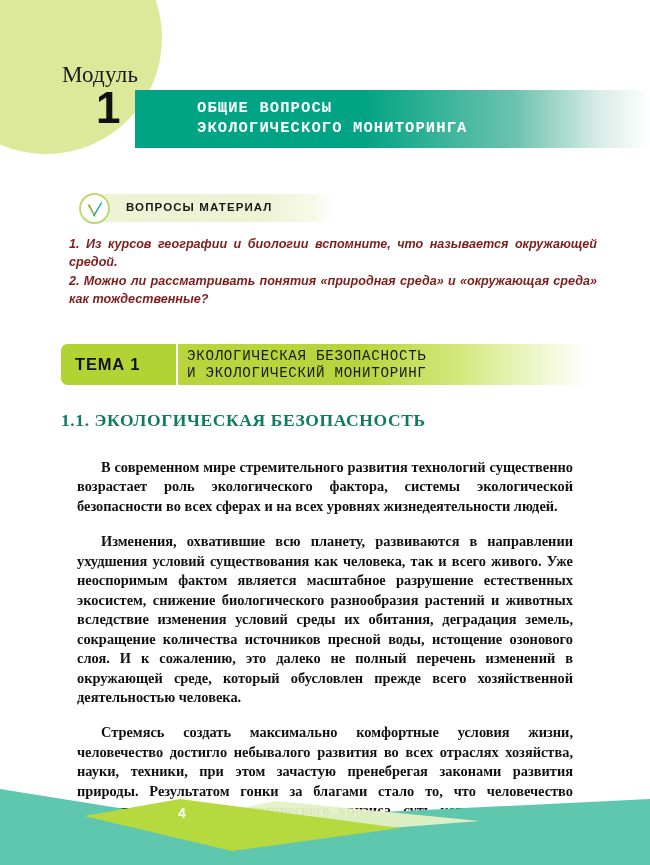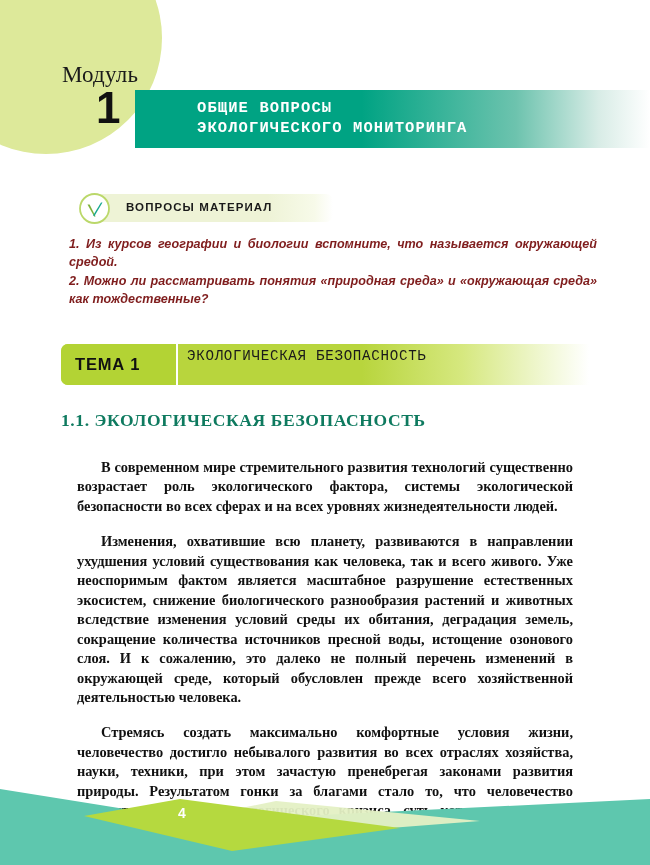--- a/index.html
+++ b/index.html
@@ -262,20 +262,21 @@
   <p>1.  Из курсов географии и биологии вспомните, что называется окружающей средой.</p>
   <p>2.  Можно ли рассматривать понятия «природная среда» и «окружающая среда» как тождественные?</p>
 </div>
 
 <div id="topic-banner">
   <div id="topic-banner-bg"></div>
   <div id="topic-tag-block"></div>
   <div id="topic-tag-label">ТЕМА 1</div>
   <div id="topic-title">
     <span>ЭКОЛОГИЧЕСКАЯ БЕЗОПАСНОСТЬ</span>
+    <span>И ЭКОЛОГИЧЕСКИЙ МОНИТОРИНГ</span>
   </div>
 </div>
 
 <div id="section-heading">1.1. ЭКОЛОГИЧЕСКАЯ БЕЗОПАСНОСТЬ</div>
 
 <div id="body-text">
   <p>В современном мире стремительного развития технологий существенно возрастает роль экологического фактора, системы экологической безопасности во всех сферах и на всех уровнях жизнедеятельности людей.</p>
   <p>Изменения, охватившие всю планету, развиваются в направлении ухудшения условий существования как человека, так и всего живого. Уже неоспоримым фактом является масштабное разрушение естественных экосистем, снижение биологического разнообразия растений и животных вследствие изменения условий среды их обитания, деградация земель, сокращение количества источников пресной воды, истощение озонового слоя. И к сожалению, это далеко не полный перечень изменений в окружающей среде, который обусловлен прежде всего хозяйственной деятельностью человека.</p>
   <p>Стремясь создать максимально комфортные условия жизни, человечество достигло небывалого развития во всех отраслях хозяйства, науки, техники, при этом зачастую пренебрегая законами развития природы. Результатом гонки за благами стало то, что человечество находится на пороге экологического кризиса, суть которого состоит в деградации и разрушении биотических механизмов, стабилизирующих состояние окружающей среды.</p>
 </div>

